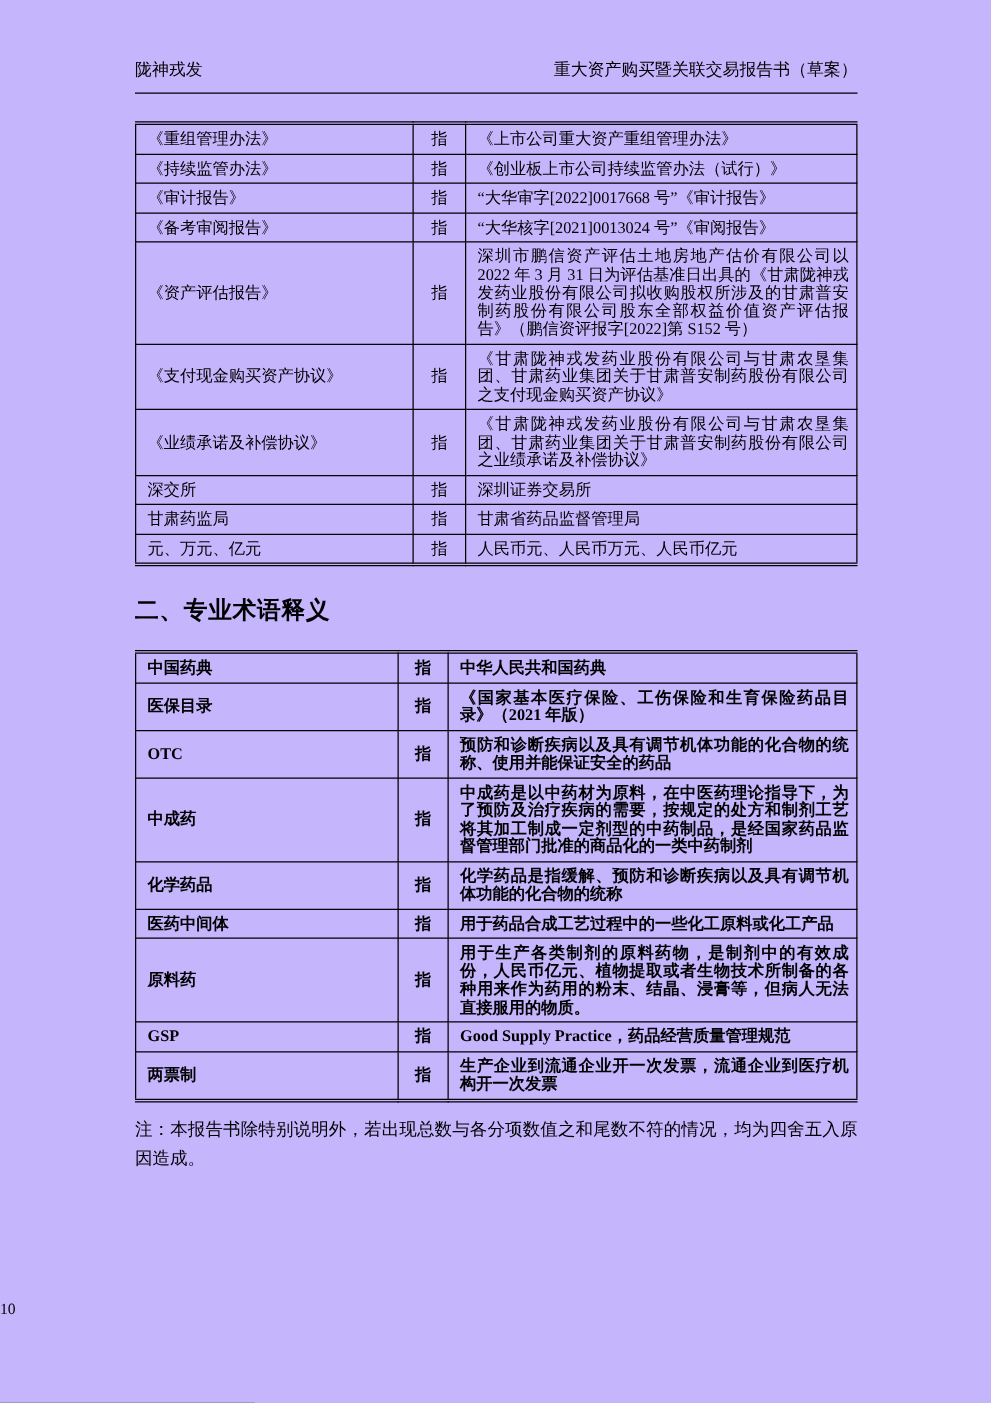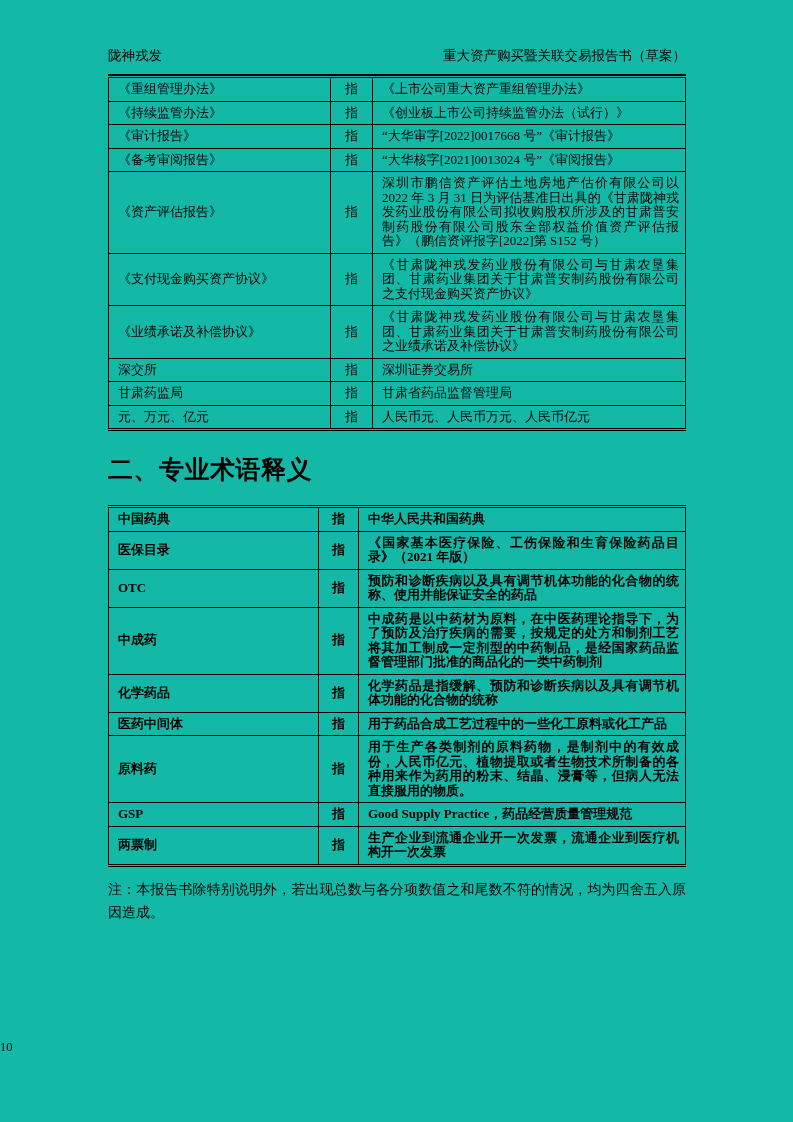--- a/index.html
+++ b/index.html
@@ -1,20 +1,20 @@
 <!DOCTYPE html>
 <html><head>
 <meta charset="utf-8">
 <style>
   html,body { margin:0; padding:0; background:#888; }
   .page {
     position:relative;
     width:793px; height:1122px;
     margin:0 auto;
-    background:#14b8a6;
+    background:#c4b5fd;
     color:#000;
     font-family:"Liberation Serif","DejaVu Serif",serif;
     overflow:hidden;
   }
   .content {
     position:absolute;
     left:108px; top:0;
     width:578px;
   }
   .header {
@@ -30,41 +30,41 @@
     width:100%;
     border-collapse:collapse;
     border-top:3px double #000;
     border-bottom:3px double #000;
     border-left:1px solid #000;
     border-right:1px solid #000;
     font-size:13px;
     line-height:14.5px;
     table-layout:fixed;
   }
-  .t1 { }
+  .t1 { margin-top:22px; }
   .t2 { margin-top:19px;font-weight:bold; }
   .def-table td {
     border:1px solid #000;
     padding:4px 6px 4px 9px;
     vertical-align:middle;
     word-break:break-word;
   }
   .def-table td.zhi {
     text-align:center;
     padding:4px 2px;
   }
   .def-table td.def {
     text-align:justify;
     text-justify:inter-character;
   }
   .section-title {
     margin:22px 0 0 0;
     font-family:"Liberation Sans","DejaVu Sans",sans-serif;
     font-weight:bold;
-    font-size:25px;
+    font-size:19px;
     letter-spacing:0.5px;
     color:#000;
   }
   .note {
     margin:11px 0 0 0;
     font-size:14px;
     line-height:23px;
     text-align:justify;
     text-justify:inter-character;
   }

